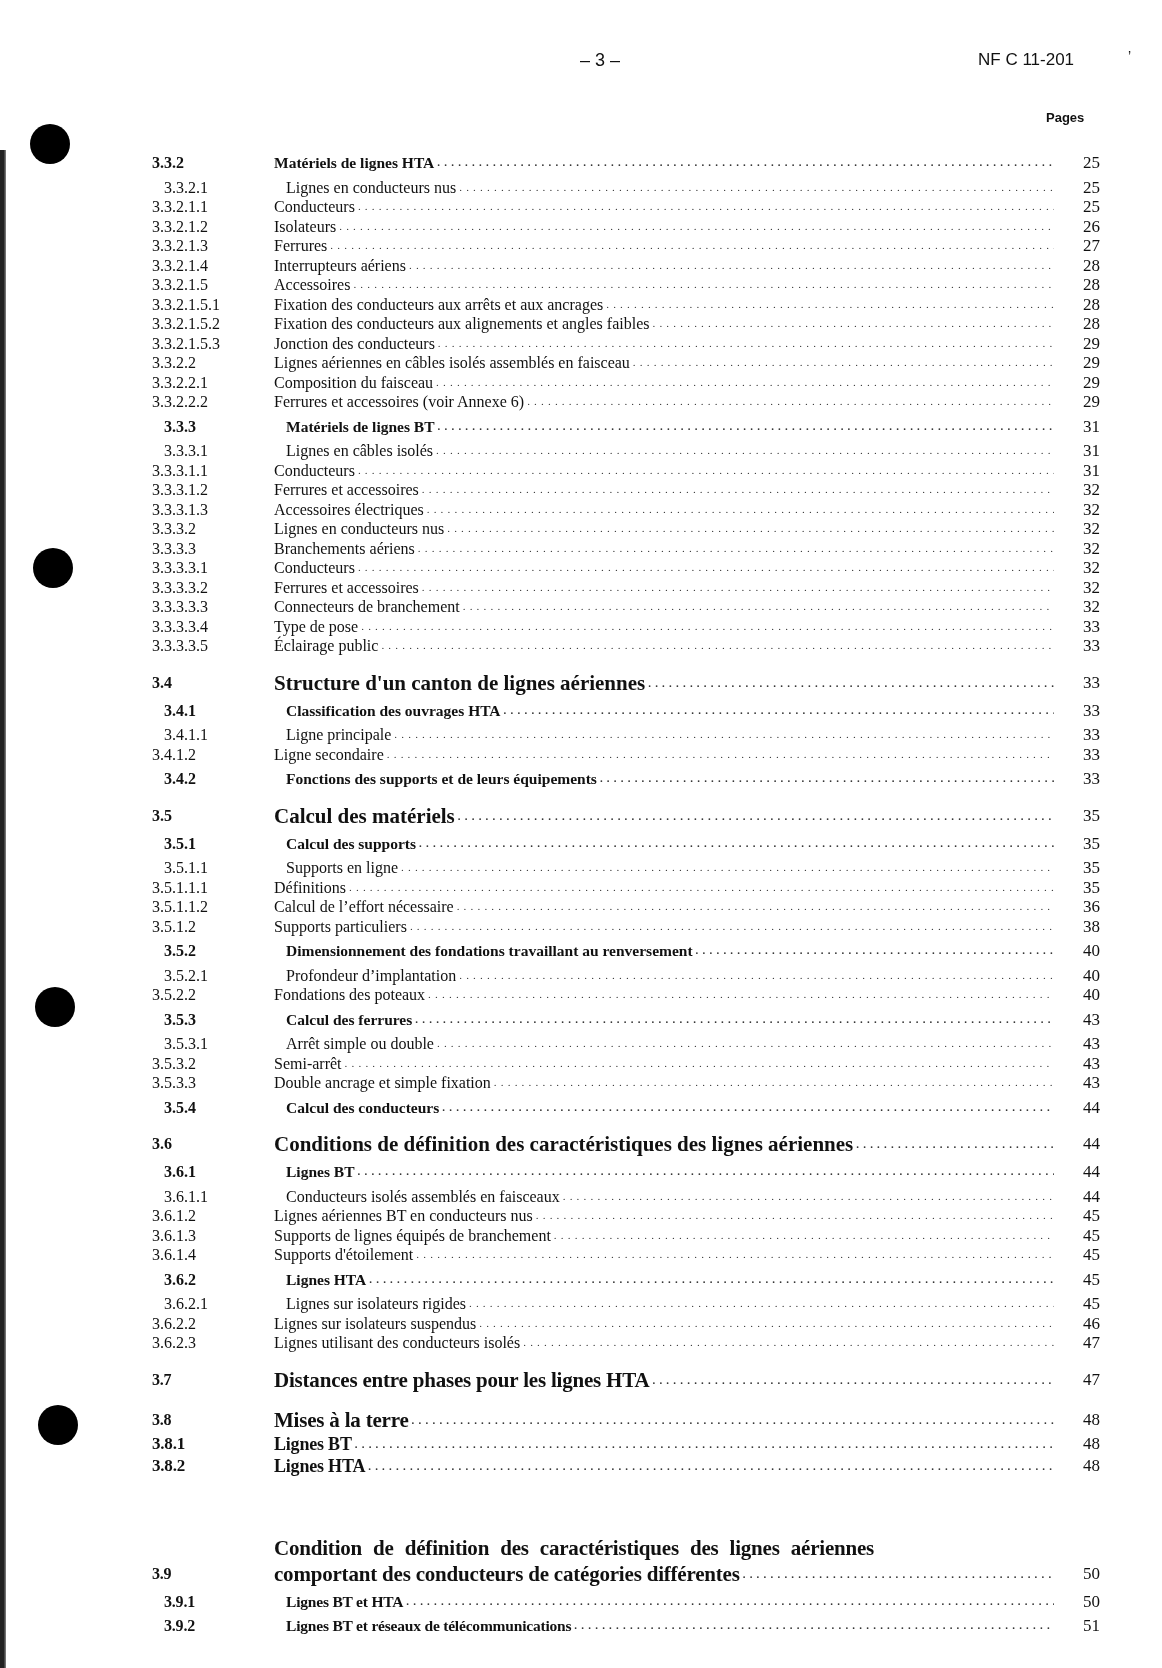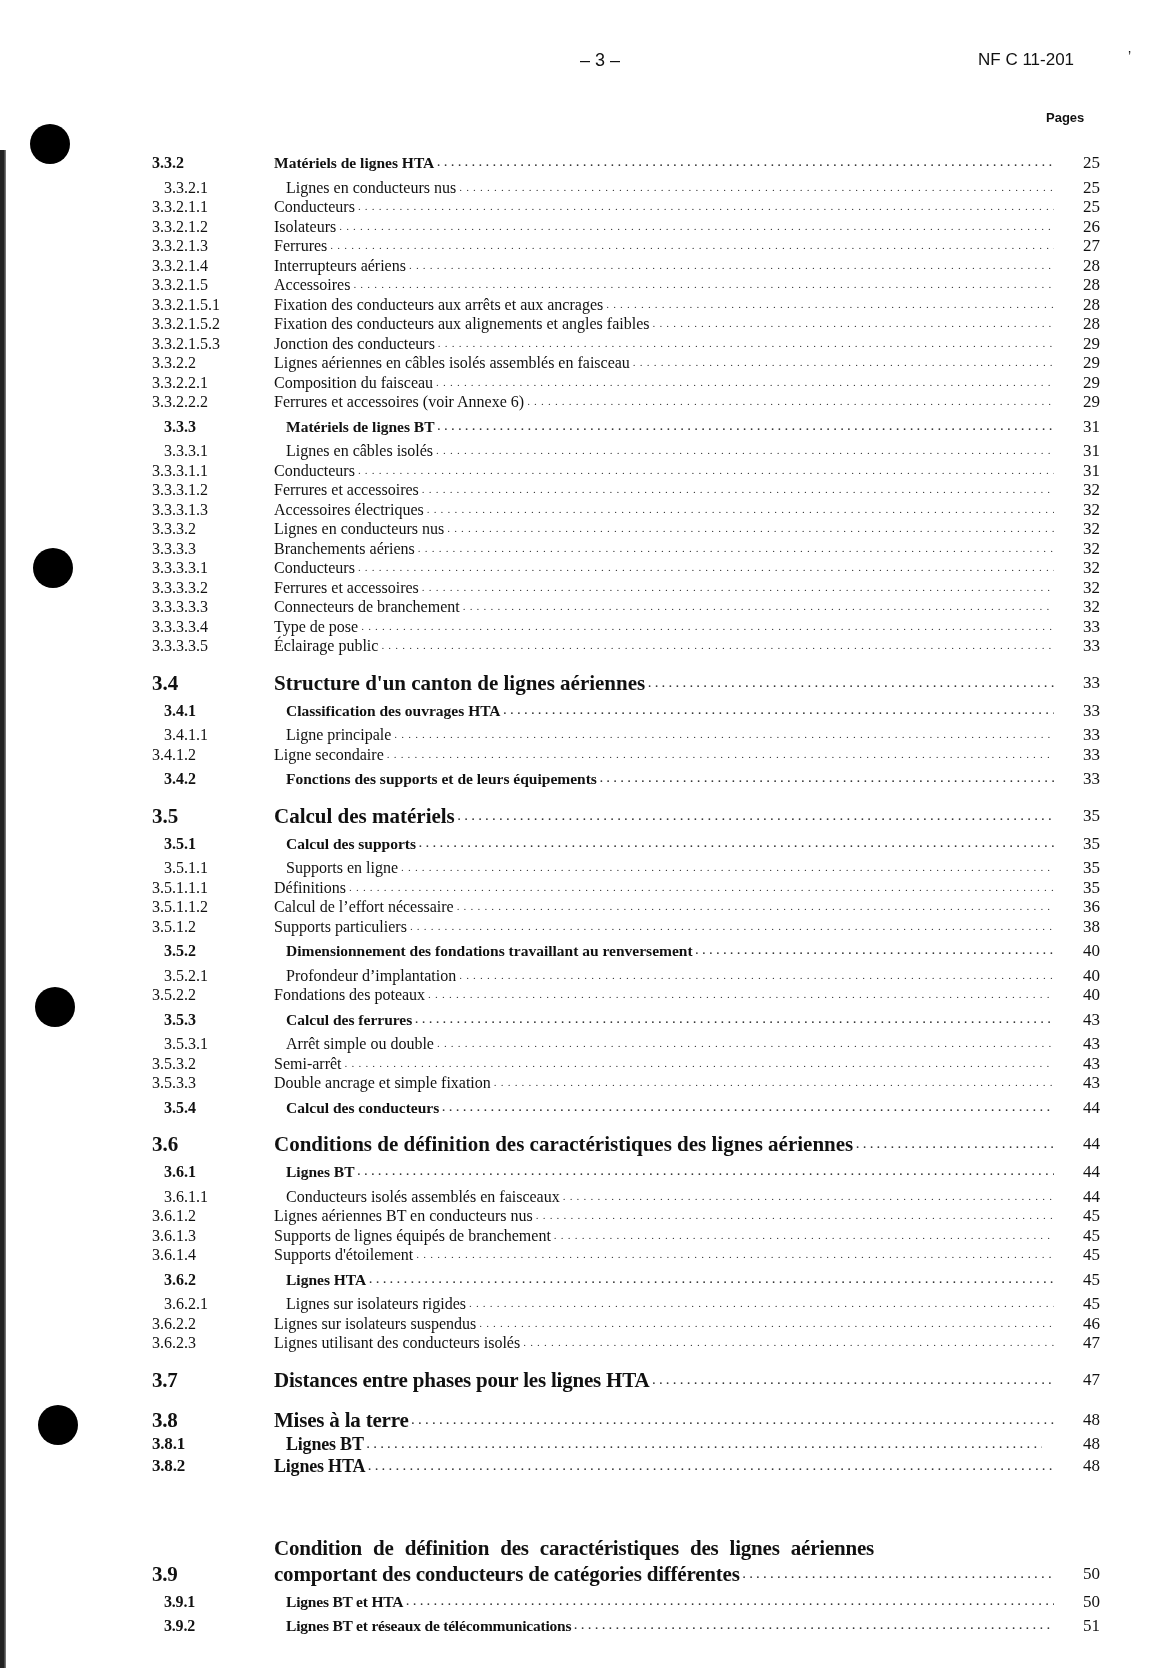--- a/index.html
+++ b/index.html
@@ -95,21 +95,21 @@
       color: #333;
     }
     .toc-row .page {
       width: 46px;
       flex: 0 0 46px;
       text-align: right;
     }
     .lvl-h2 { font-weight: bold; font-size: 15.5px; }
     .lvl-h2 .num { font-size: 16px; }
     .lvl-h1 { font-weight: bold; font-size: 21px; line-height: 26px; }
-    .lvl-h1 .num { font-size: 21px; }
+    .lvl-h1 .num { font-size: 16px; }
     .lvl-h1 .page { font-weight: normal; font-size: 17px; }
     .lvl-h2 .page { font-weight: normal; font-size: 17px; }
     .lvl-n .page { font-size: 17px; }
     .gap-sm { margin-top: 5px; margin-left: 12px; }
     .gap-lg { margin-top: 14px; }
     .multi .title-wrap { flex-direction: column; align-items: stretch; margin-top: 44px; }
     .multi .line1 { white-space: nowrap; word-spacing: 6px; }
     .multi .line2 { display: flex; align-items: flex-start; }
     .multi .line2 .title { white-space: nowrap; }
     .condensed .title, .condensed .num, .condensed .line1 { letter-spacing: -0.2px; }
@@ -571,21 +571,21 @@
       <span class="page">47</span>
     </div>
     <div class="toc-row lvl-h1 gap-lg condensed">
       <span class="num">3.8</span>
       <span class="title-wrap">
         <span class="title">Mises à la terre</span>
         <span class="leader">........................................................................................................................................................................................................</span>
       </span>
       <span class="page">48</span>
     </div>
-    <div class="toc-row lvl-h1 condensed" style="font-size: 18px; line-height: 22px; gap: 12px;">
+    <div class="toc-row lvl-h1 condensed" style="font-size: 18px; line-height: 22px;">
       <span class="num" style="font-size: 17px;">3.8.1</span>
       <span class="title-wrap">
         <span class="title">Lignes BT</span>
         <span class="leader">........................................................................................................................................................................................................</span>
       </span>
       <span class="page">48</span>
     </div>
     <div class="toc-row lvl-h1 condensed" style="font-size: 18px; line-height: 22px;">
       <span class="num" style="font-size: 17px;">3.8.2</span>
       <span class="title-wrap">

